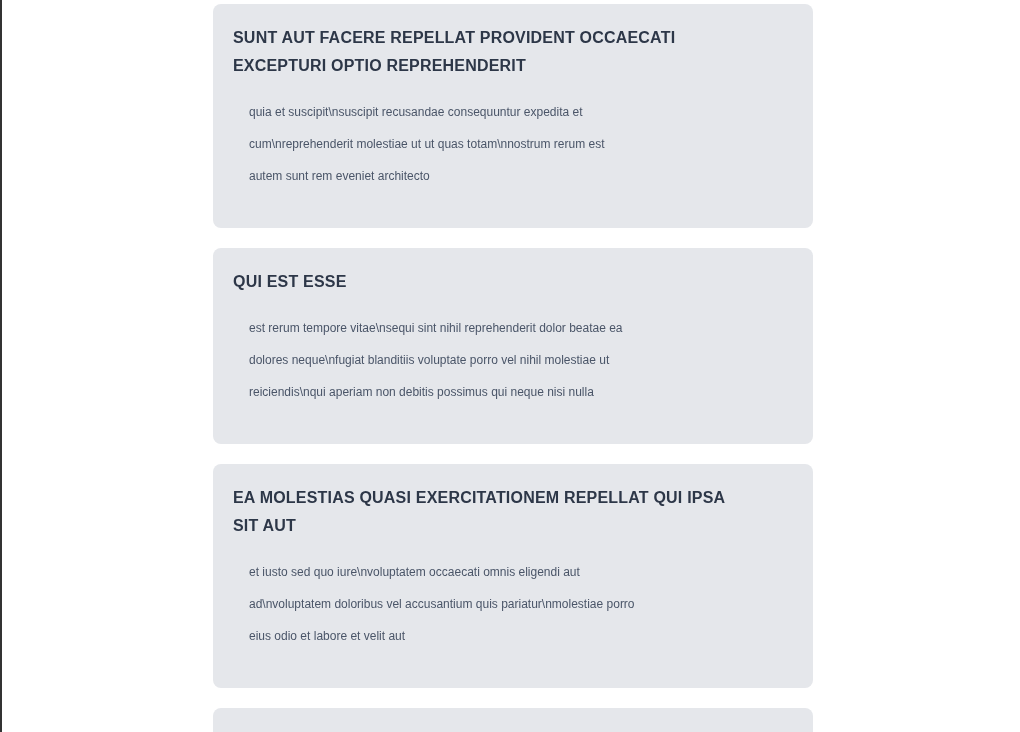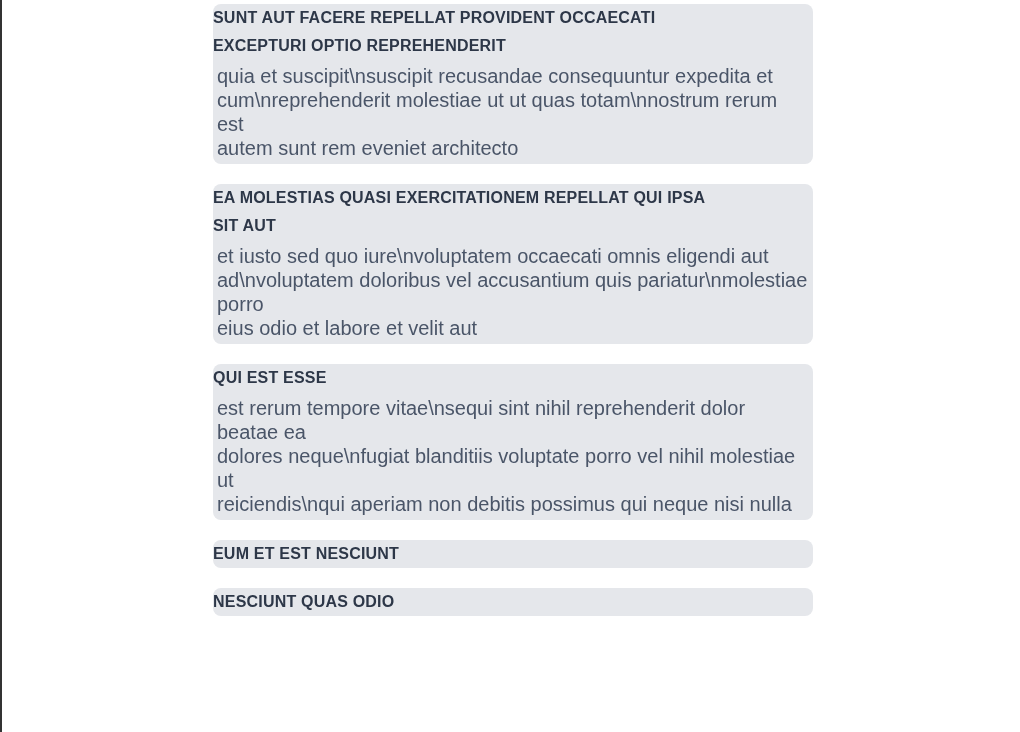--- a/index.html
+++ b/index.html
@@ -24,35 +24,36 @@
     left: 213px;
     top: 4px;
     width: 600px;
     display: flex;
     flex-direction: column;
     gap: 20px;
   }
   .card {
     background: #e5e7eb;
     border-radius: 8px;
+    padding: 20px;
     box-sizing: border-box;
   }
   .card-title {
     margin: 0;
     font-size: 16px;
     line-height: 28px;
     font-weight: 700;
     color: #2d3748;
     white-space: pre-line;
     letter-spacing: 0.2px;
   }
   .card-body {
-    margin: 4px;
-    font-size: 20px;
-    line-height: 24px;
+    margin: 16px;
+    font-size: 12px;
+    line-height: 32px;
     font-weight: 400;
     color: #4a5568;
     white-space: pre-line;
   }
   .card-body:empty { display: none; }
 </style>
 </head>
 <body>
 
 <div class="left-border"></div>
@@ -60,32 +61,32 @@
 <main class="post-list">
   <article class="card">
     <h2 class="card-title">SUNT AUT FACERE REPELLAT PROVIDENT OCCAECATI
 EXCEPTURI OPTIO REPREHENDERIT</h2>
     <p class="card-body">quia et suscipit\nsuscipit recusandae consequuntur expedita et
 cum\nreprehenderit molestiae ut ut quas totam\nnostrum rerum est
 autem sunt rem eveniet architecto</p>
   </article>
 
   <article class="card">
+    <h2 class="card-title">QUI EST ESSE</h2>
+    <p class="card-body">est rerum tempore vitae\nsequi sint nihil reprehenderit dolor beatae ea
+dolores neque\nfugiat blanditiis voluptate porro vel nihil molestiae ut
+reiciendis\nqui aperiam non debitis possimus qui neque nisi nulla</p>
+  </article>
+
+  <article class="card">
     <h2 class="card-title">EA MOLESTIAS QUASI EXERCITATIONEM REPELLAT QUI IPSA
 SIT AUT</h2>
     <p class="card-body">et iusto sed quo iure\nvoluptatem occaecati omnis eligendi aut
 ad\nvoluptatem doloribus vel accusantium quis pariatur\nmolestiae porro
 eius odio et labore et velit aut</p>
-  </article>
-
-  <article class="card">
-    <h2 class="card-title">QUI EST ESSE</h2>
-    <p class="card-body">est rerum tempore vitae\nsequi sint nihil reprehenderit dolor beatae ea
-dolores neque\nfugiat blanditiis voluptate porro vel nihil molestiae ut
-reiciendis\nqui aperiam non debitis possimus qui neque nisi nulla</p>
   </article>
 
   <article class="card">
     <h2 class="card-title">EUM ET EST NESCIUNT</h2>
   </article>
 
   <article class="card">
     <h2 class="card-title">NESCIUNT QUAS ODIO</h2>
 
   </article>

